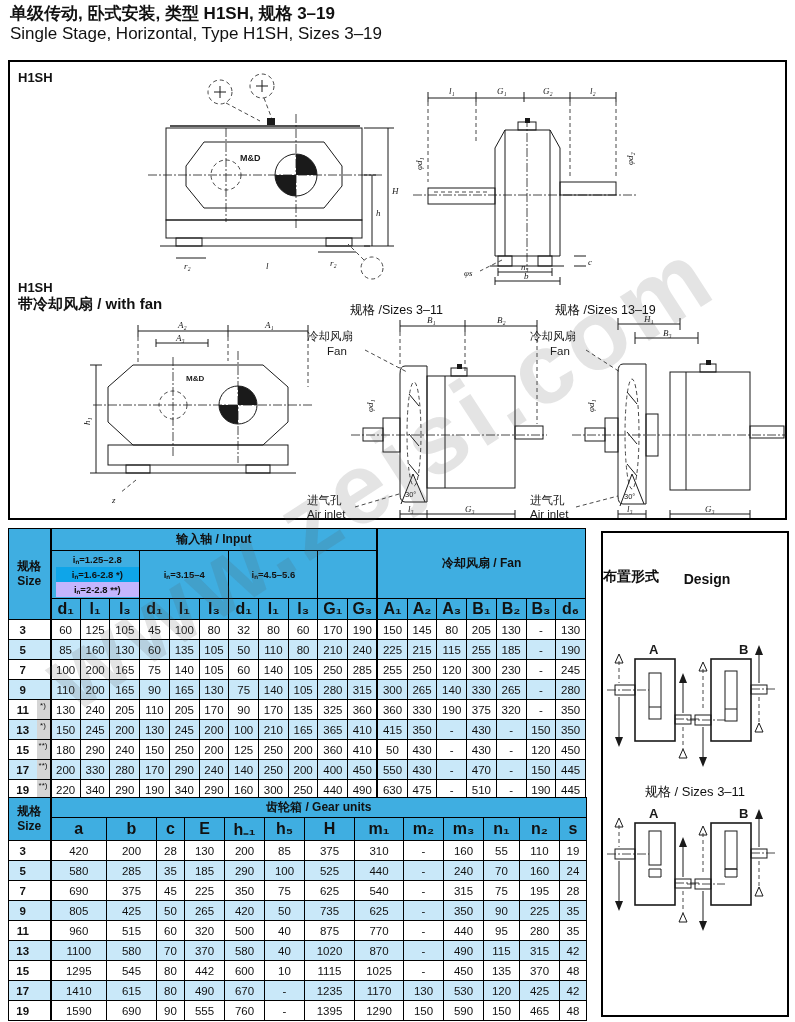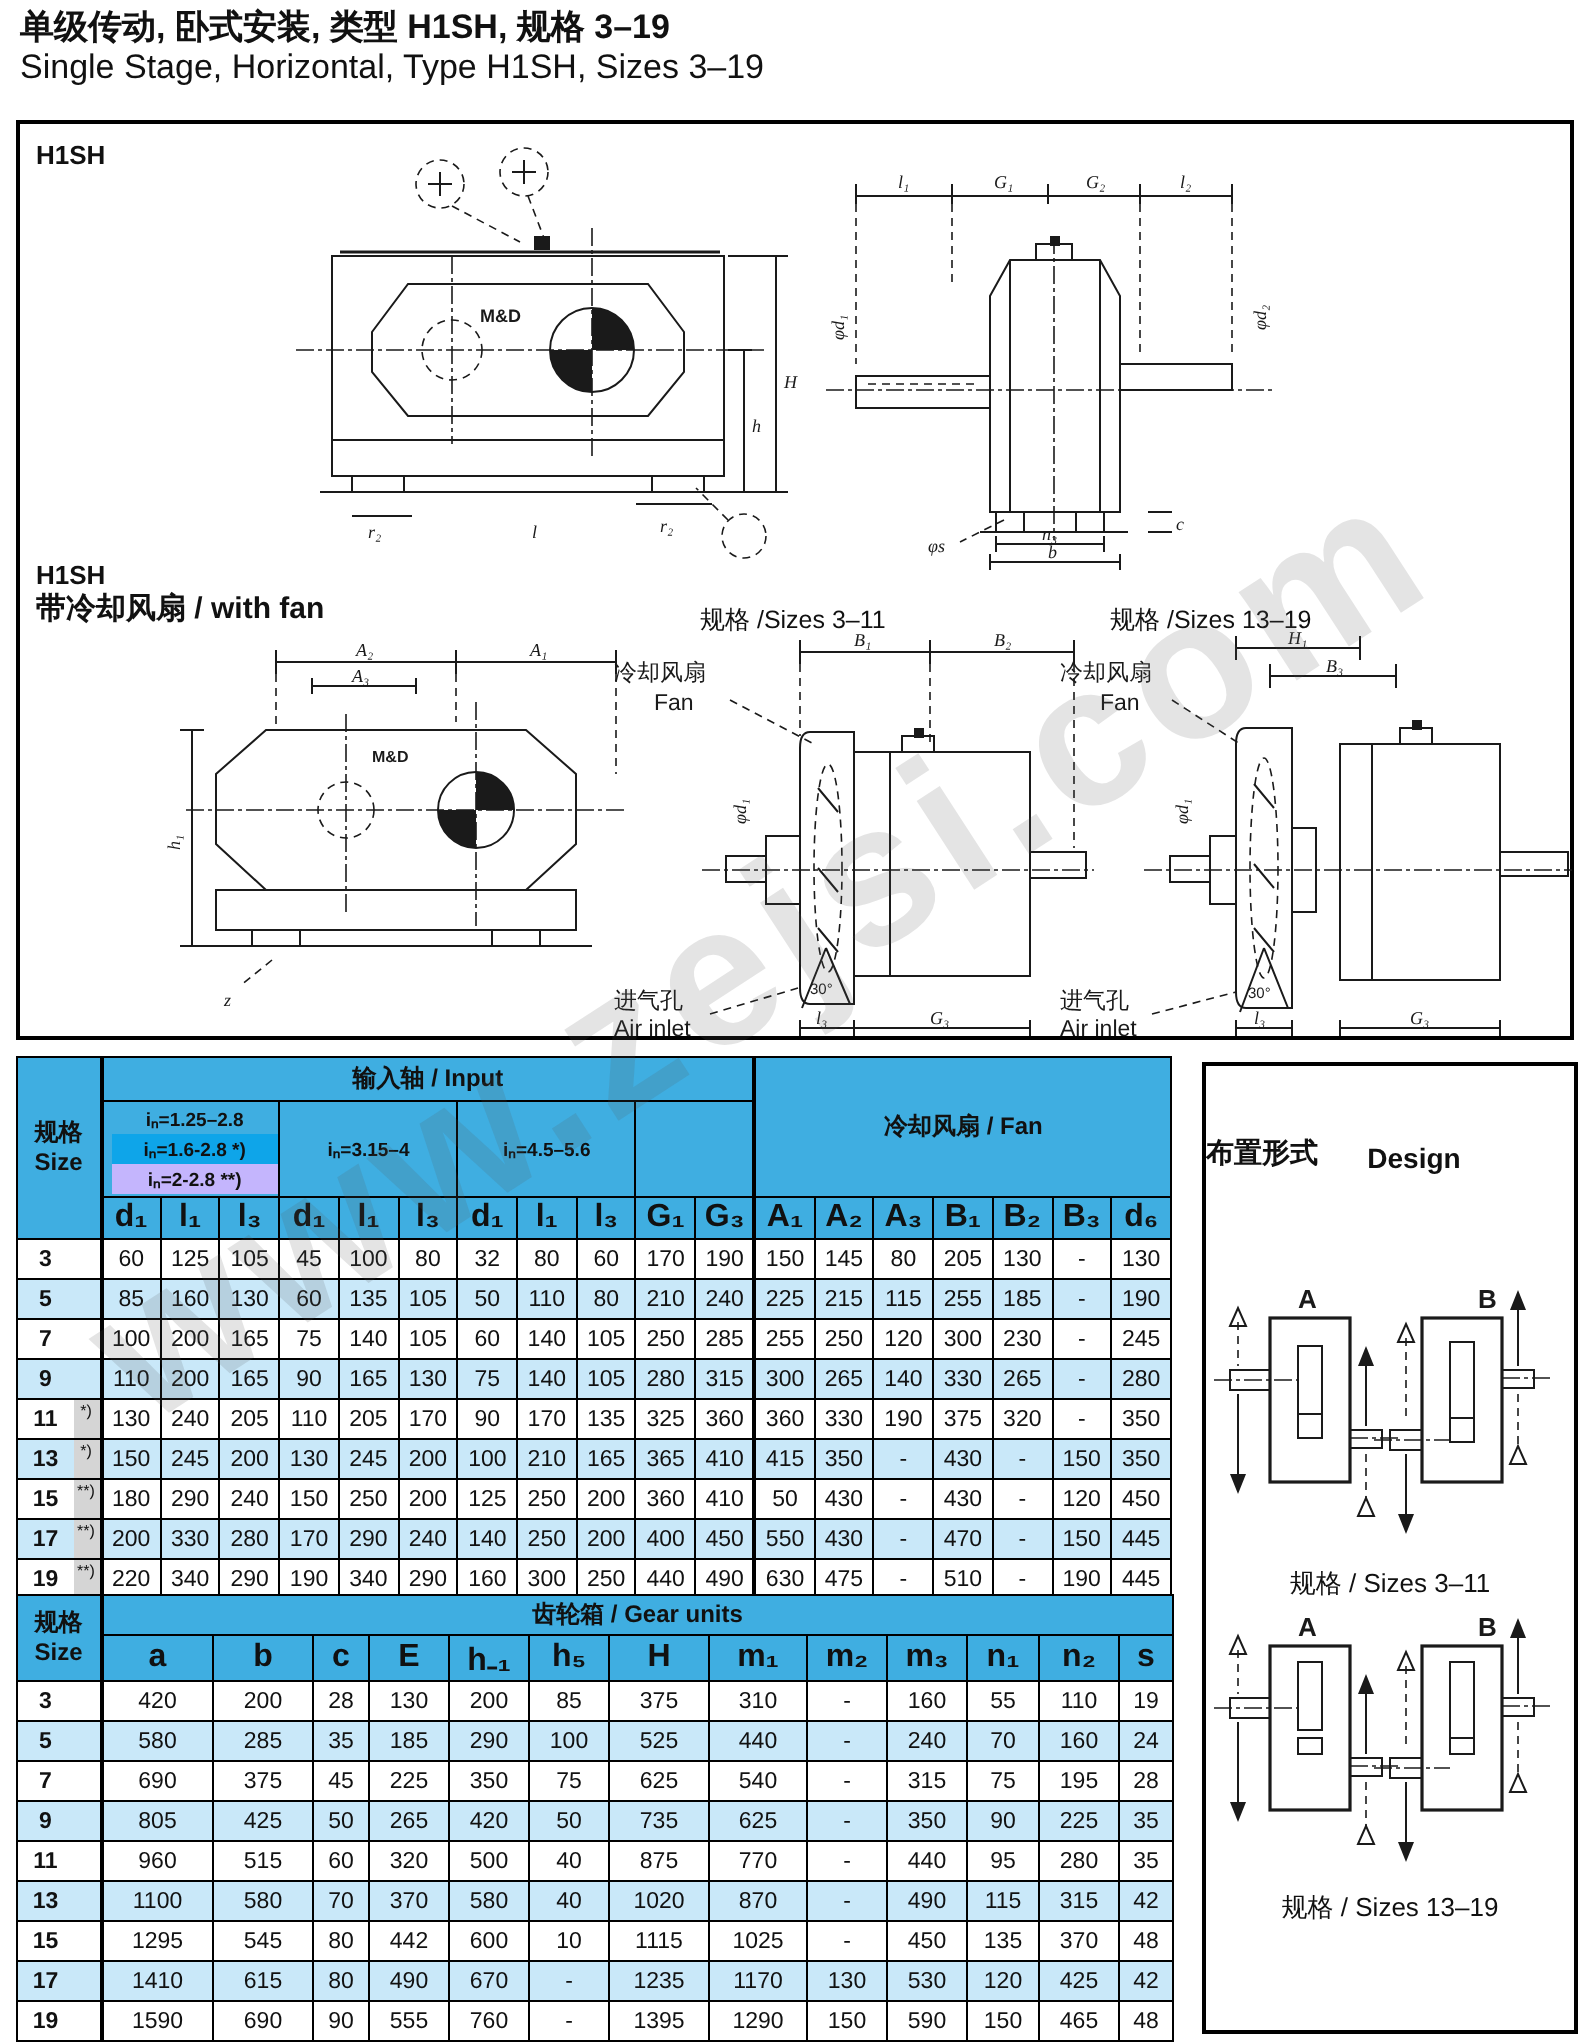--- a/index.html
+++ b/index.html
@@ -765,16 +765,15 @@
     <path class="dsh" d="M96,28V70"></path>
       <path class="ln" d="M92,30L96,21L100,30Z"></path>
     <path class="ln" d="M96,86V116"></path>
       <path class="blk" d="M92,116L96,126L100,116Z"></path>
     <path class="ln" d="M152,14V42"></path>
       <path class="blk" d="M148,14L152,4L156,14Z"></path>
     <path class="dsh" d="M152,56V82"></path>
       <path class="ln" d="M148,82L152,91L156,82Z" transform="rotate(180 152 86.5)"></path>
   </svg>
 
-  <div class="dp-sizes" style="top:412px;">规格 / Sizes 13–19</div>
 </div>
 
 <div class="watermark">www.zejsi.com</div>
 
 </body></html>

